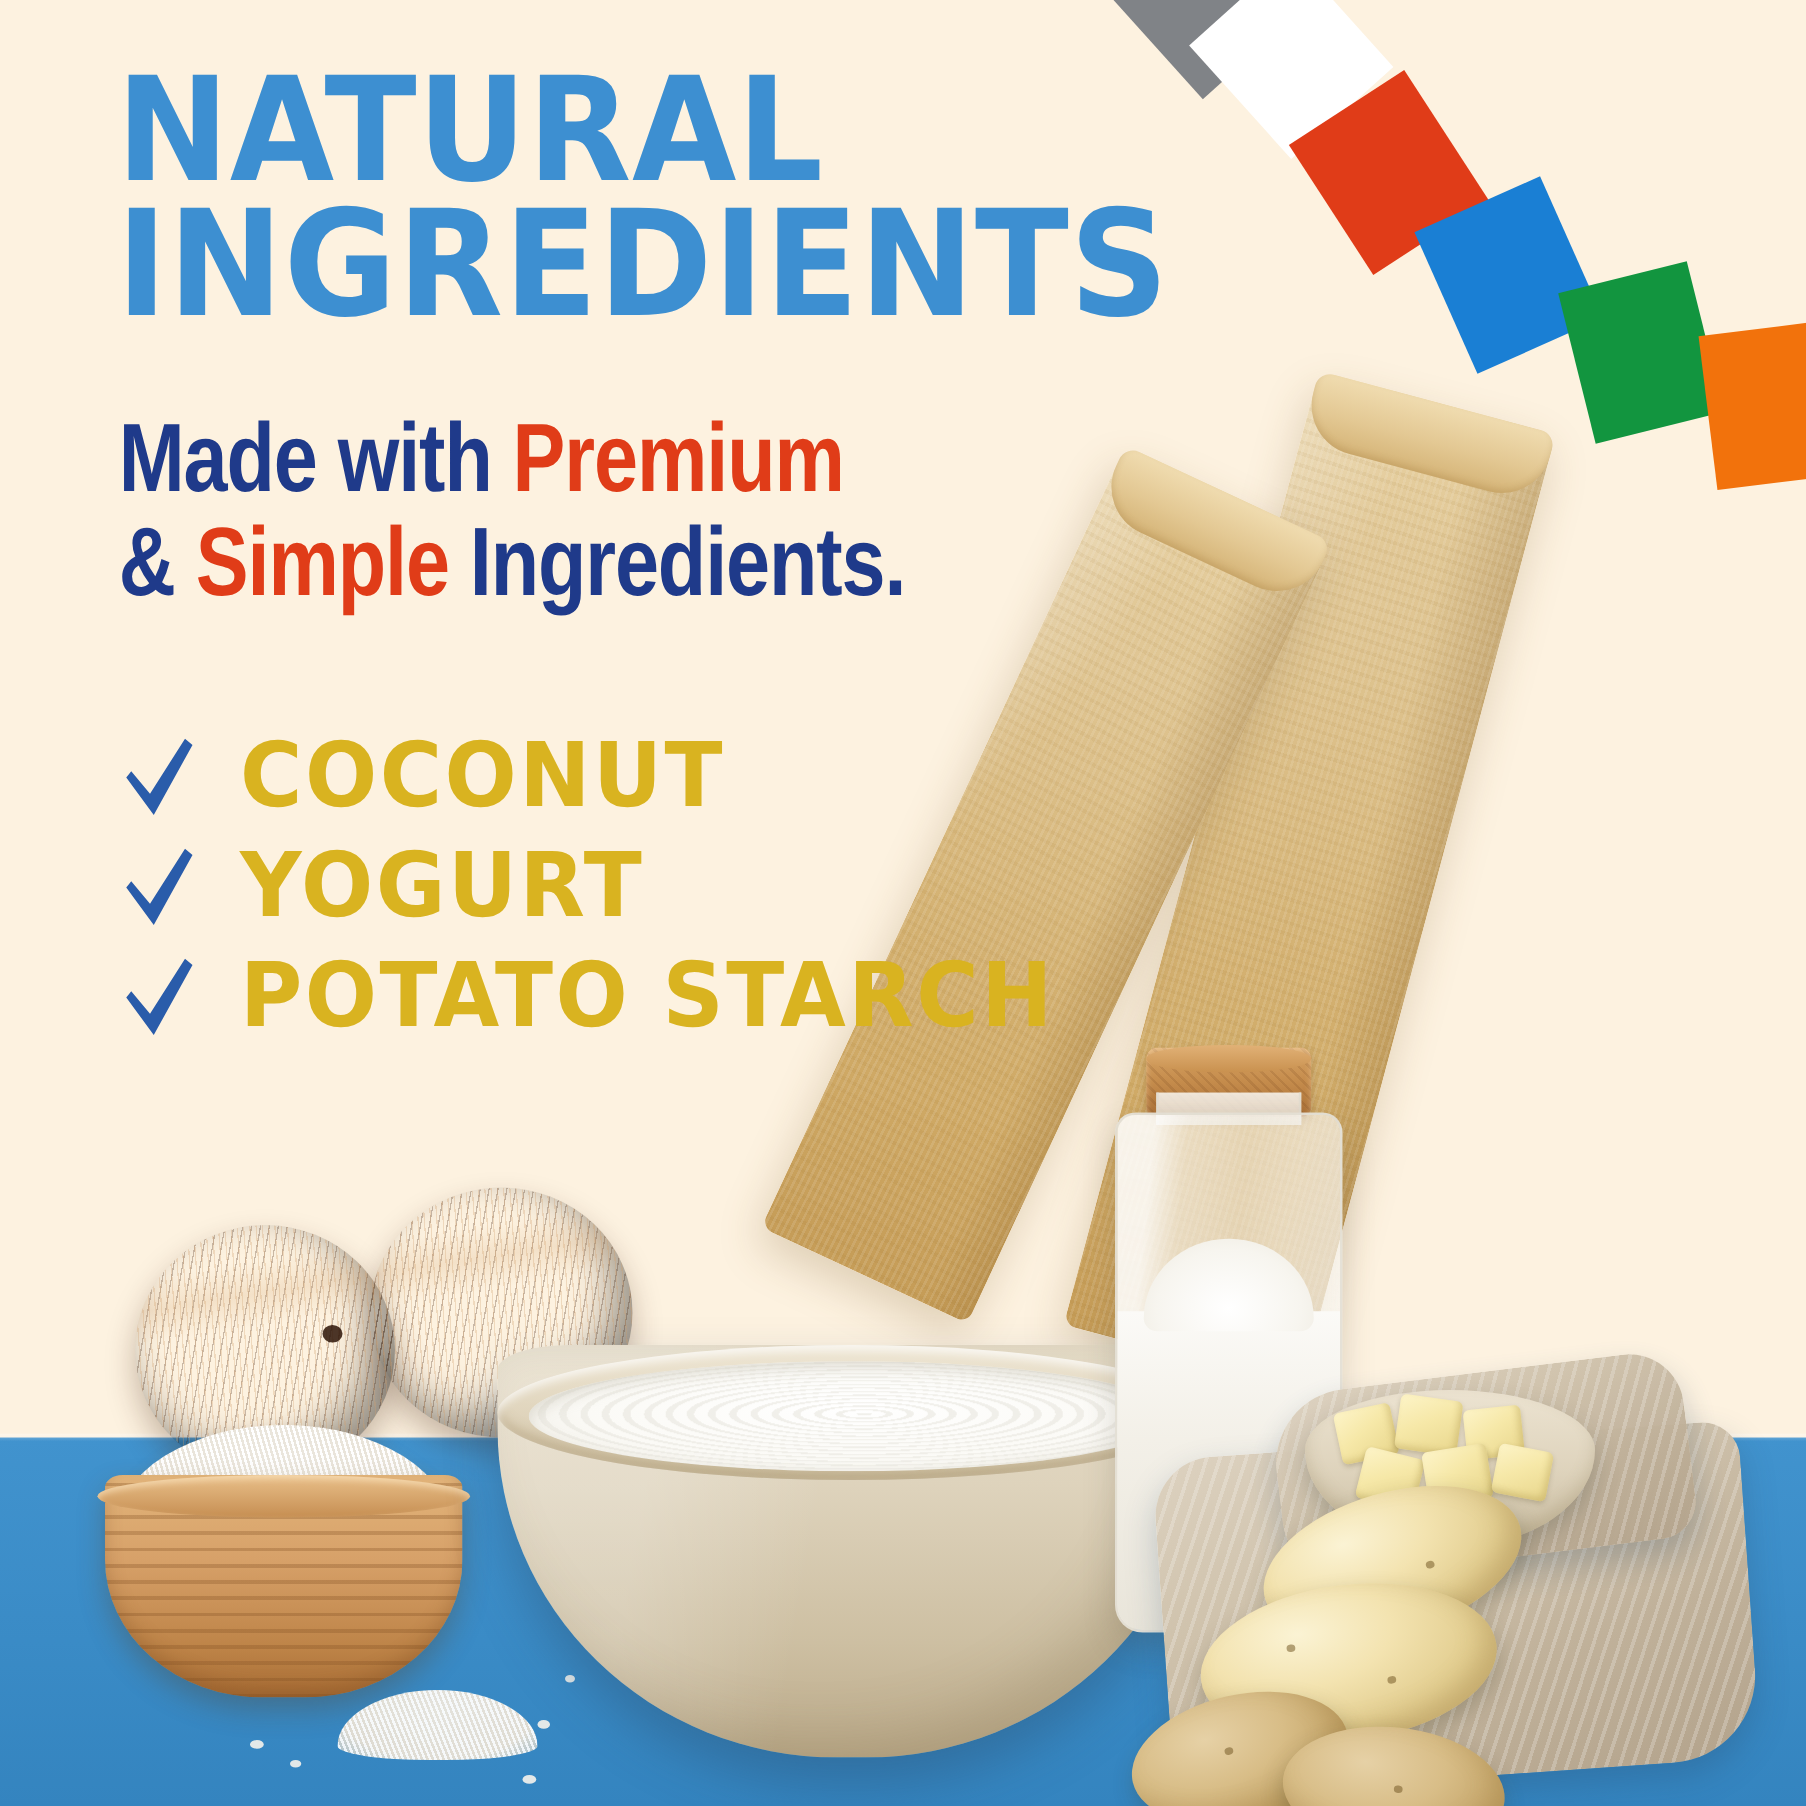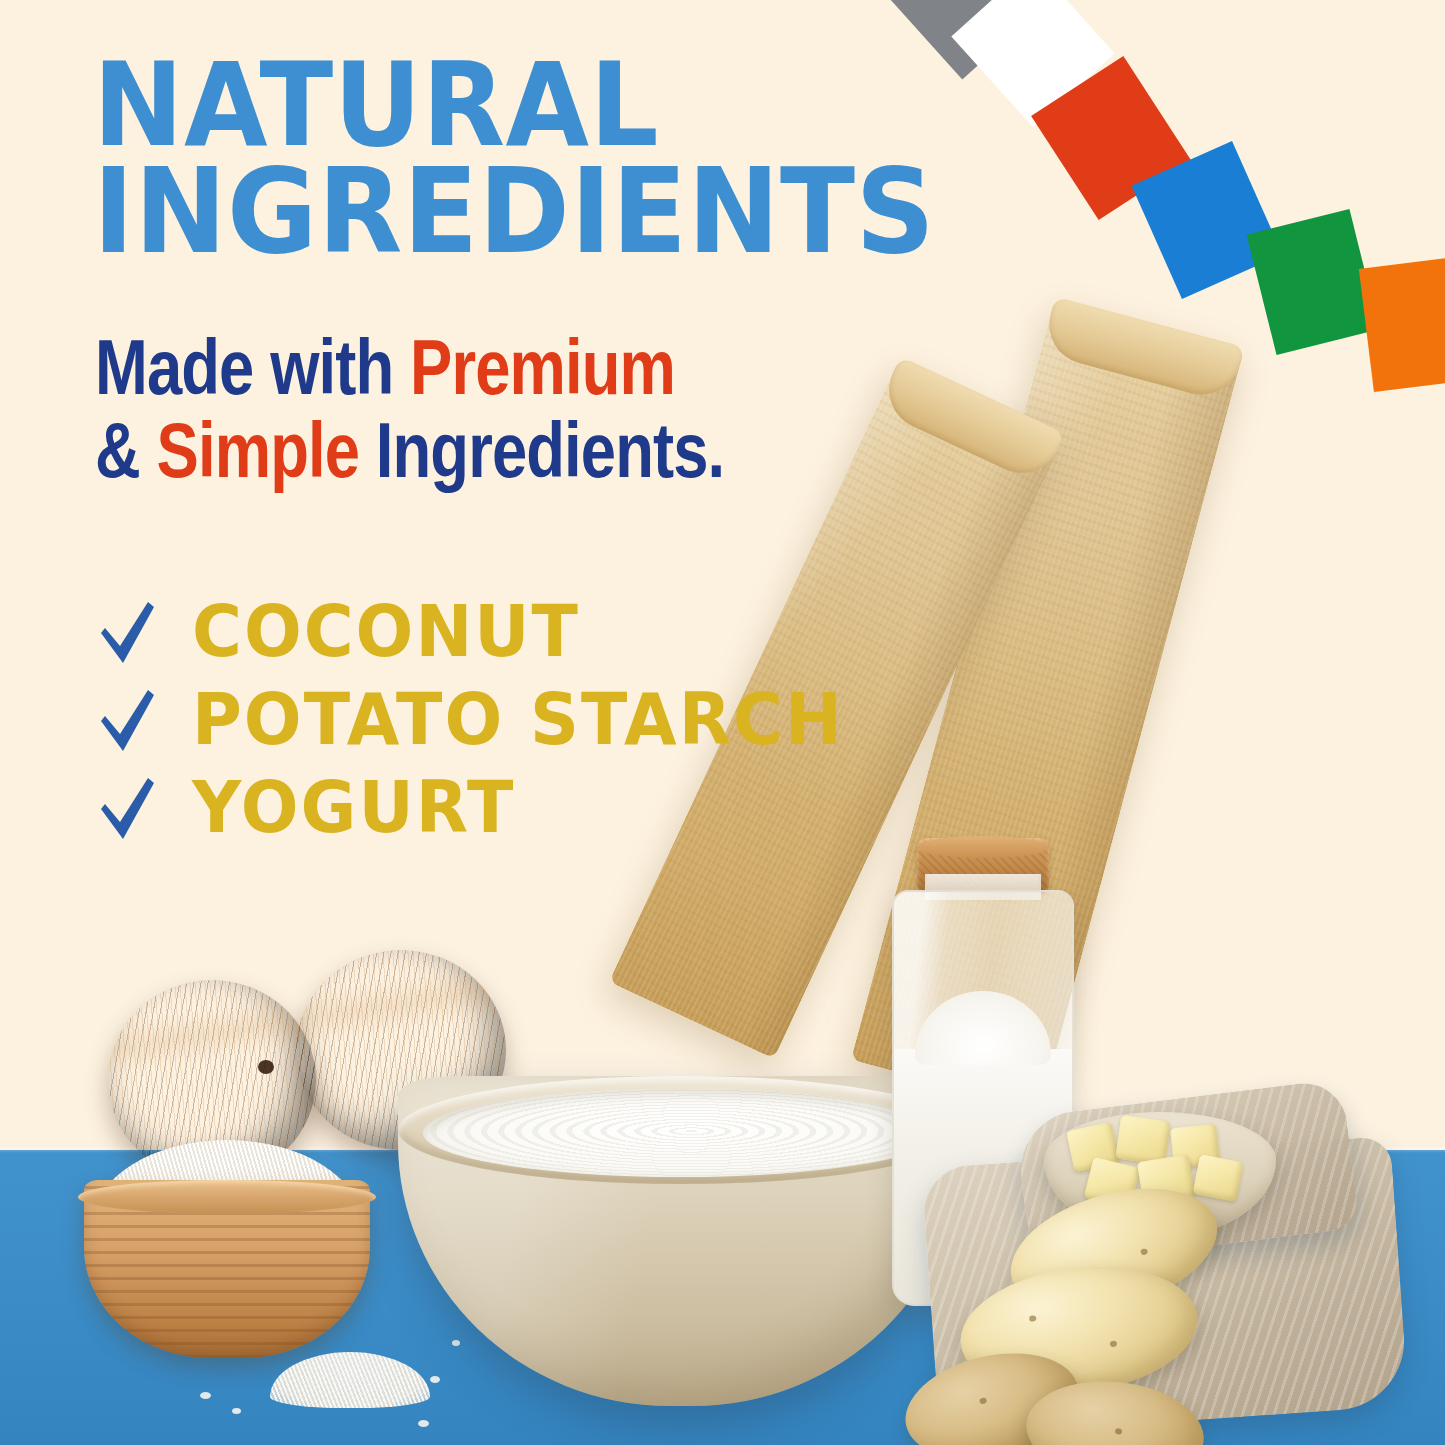--- a/index.html
+++ b/index.html
@@ -62,21 +62,21 @@
     color:#1f3a8a;
     transform:scaleX(.88) scaleY(1.08);
     transform-origin:left top;
     letter-spacing:-1px;
   }
   .subhead .sh-line{display:block;white-space:nowrap;}
   .accent-red{color:#e03c18;}
 
   
   .checklist{position:absolute;left:92px;top:578px;width:880px;}
-  .check-row{display:flex;align-items:flex-end;height:88px;}
+  .check-row{display:flex;align-items:center;height:88px;}
   .check-mark{
     width:96px;flex:0 0 96px;display:flex;align-items:center;justify-content:flex-start;
     padding-left:4px;
   }
   .check-mark svg{display:block;}
   .check-label{
     color:#d9b320;
     font-weight:700;
     font-size:68px;
     line-height:1;
@@ -320,30 +320,30 @@
       </span>
       <span class="check-label">COCONUT</span>
     </div>
 
     <div class="check-row">
       <span class="check-mark">
         <svg width="62" height="66" viewBox="0 0 62 66">
           <path d="M5 33 L9 28 L24 46 L52 2 L58 7 L27 63 Z" fill="#2a5caa"></path>
         </svg>
       </span>
-      <span class="check-label">POTATO STARCH</span>
+      <span class="check-label">YOGURT</span>
     </div>
 
     <div class="check-row">
       <span class="check-mark">
         <svg width="62" height="66" viewBox="0 0 62 66">
           <path d="M5 33 L9 28 L24 46 L52 2 L58 7 L27 63 Z" fill="#2a5caa"></path>
         </svg>
       </span>
-      <span class="check-label">YOGURT</span>
+      <span class="check-label">POTATO STARCH</span>
     </div>
 
   </div>
 
   <div class="coconut" style="left:296px;top:950px;width:210px;height:200px;">
     <div class="fib"></div>
       <div class="band"></div>
   </div>
   <div class="coconut" style="left:108px;top:980px;width:208px;height:200px;">
     <div class="fib"></div>

